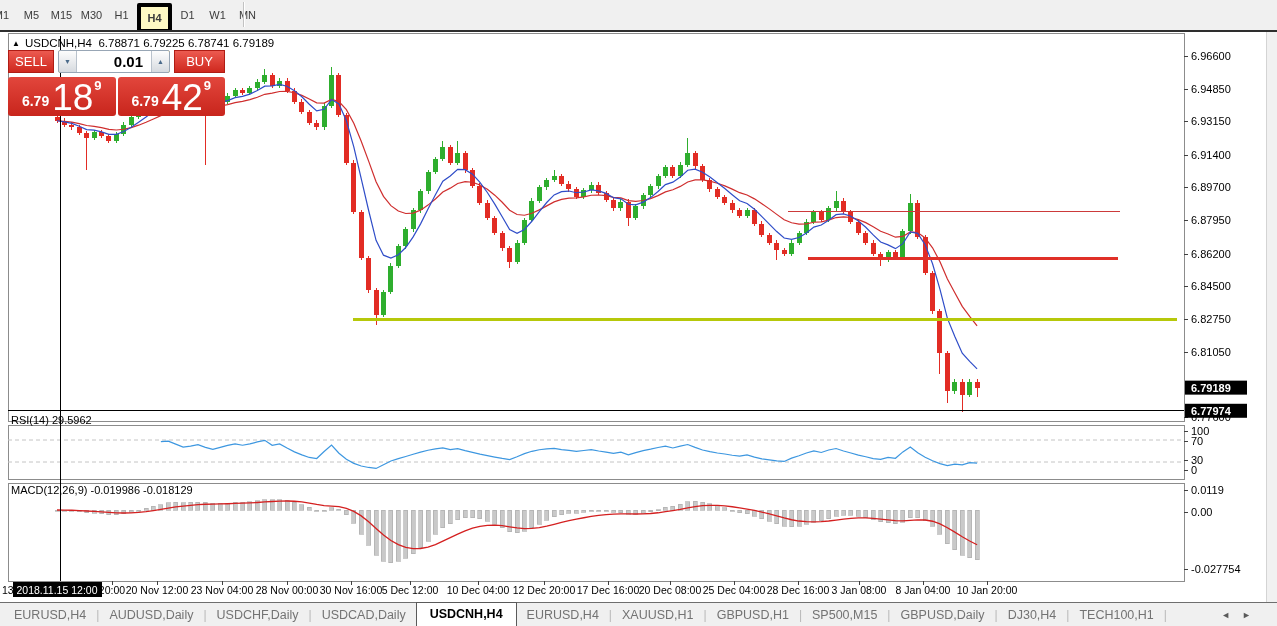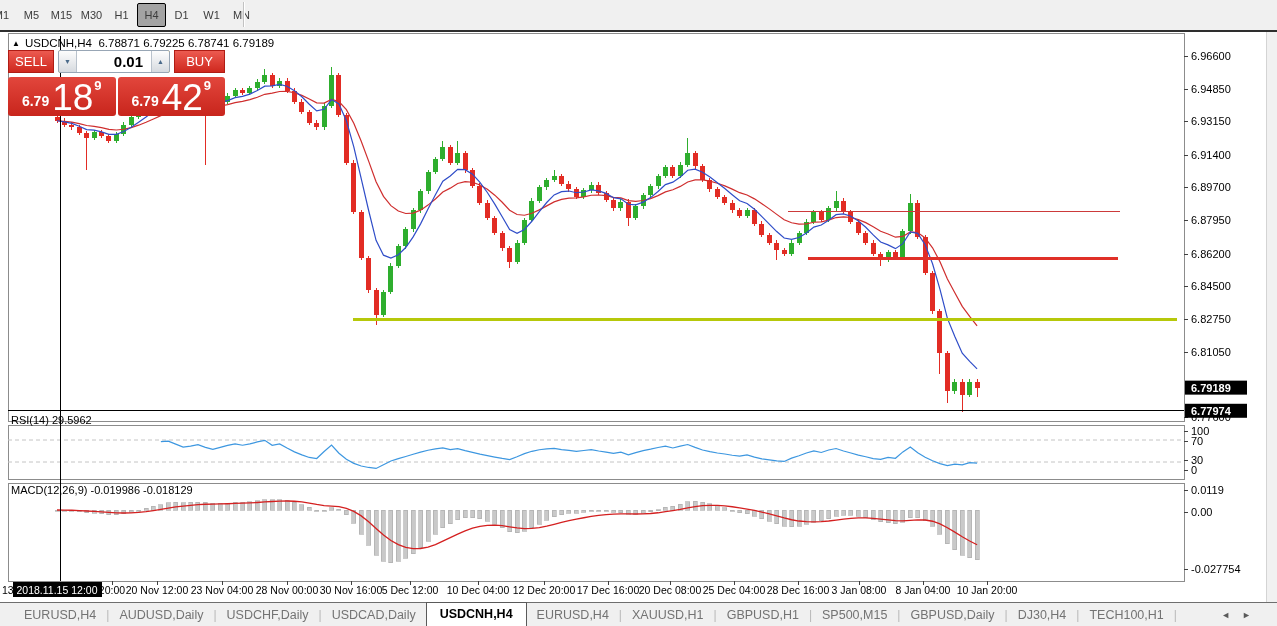--- a/index.html
+++ b/index.html
@@ -5,21 +5,21 @@
   html,body{margin:0;padding:0;width:1277px;height:626px;overflow:hidden;background:#fff;
     font-family:"Liberation Sans",sans-serif;}
   #app{position:relative;width:1277px;height:626px;background:#fff;}
 
   
   #toolbar{position:absolute;left:0;top:0;width:1277px;height:30px;background:#f0f0f0;
     border-bottom:1px solid #9a9a9a;overflow:hidden;}
   #tf-row{position:absolute;left:-13px;top:3px;display:flex;}
   .tf-btn{width:27px;height:22px;line-height:22px;text-align:center;font-size:11px;color:#3c3c3c;
     margin-right:1px;border:1px solid transparent;border-radius:2px;cursor:default;}
-  .tf-btn.active{background:#a3a3a3;border:1px solid #000000;}
+  .tf-btn.active{background:#fef9c3;border:4px solid #000000;font-weight:bold;}
   .tb-sep{position:absolute;left:243px;top:2px;height:25px;width:1px;background:#c2c2c2;
     border-right:1px solid #fff;}
   #dark-edge{position:absolute;left:0;top:30px;width:1277px;height:2px;background:#2e2e2e;}
 
   
   #chart-svg{position:absolute;left:0;top:0;}
   #symbol-line{position:absolute;left:12px;top:37px;font-size:11.5px;color:#000;white-space:nowrap;}
   #symbol-line .mk{font-size:8px;margin-right:5px;vertical-align:1px;}
   .ind-label{position:absolute;left:11px;font-size:11px;color:#000;white-space:nowrap;}
   #rsi-label{top:414px;}
@@ -46,21 +46,21 @@
   .quote-box .big{font-size:37px;line-height:30px;font-weight:400;}
   .quote-box .sup{font-size:13px;font-weight:bold;align-self:flex-start;margin-top:1px;margin-left:1px;}
   #qb-gap{width:2px;}
 
   
   #right-strip{position:absolute;left:1266px;top:32px;width:11px;height:570px;background:#f1f1f1;
     border-left:1px solid #d4d4d4;}
 
   
   #tabbar{position:absolute;left:0;top:602px;width:1277px;height:24px;background:#f0f0f0;
-    border-top:1px solid #6e6e6e;display:flex;align-items:center;padding-left:14px;box-sizing:border-box;}
+    border-top:1px solid #6e6e6e;display:flex;align-items:center;padding-left:4px;box-sizing:border-box;}
   .tab{font-size:12.5px;color:#737373;padding:0 10px;line-height:22px;white-space:nowrap;cursor:default;}
   .tab.active{background:#fff;color:#000;font-weight:600;border:1px solid #5a5a5a;border-bottom:none;
     position:relative;top:-1px;line-height:23px;height:24px;box-sizing:border-box;padding:0 13px;}
   .tab-sep{color:#b8b8b8;font-size:12px;}
   #tab-arrows{position:absolute;right:26px;top:0;height:24px;display:flex;align-items:center;gap:12px;
     font-size:9px;color:#5a5a5a;}
 </style>
 </head>
 <body>
 

